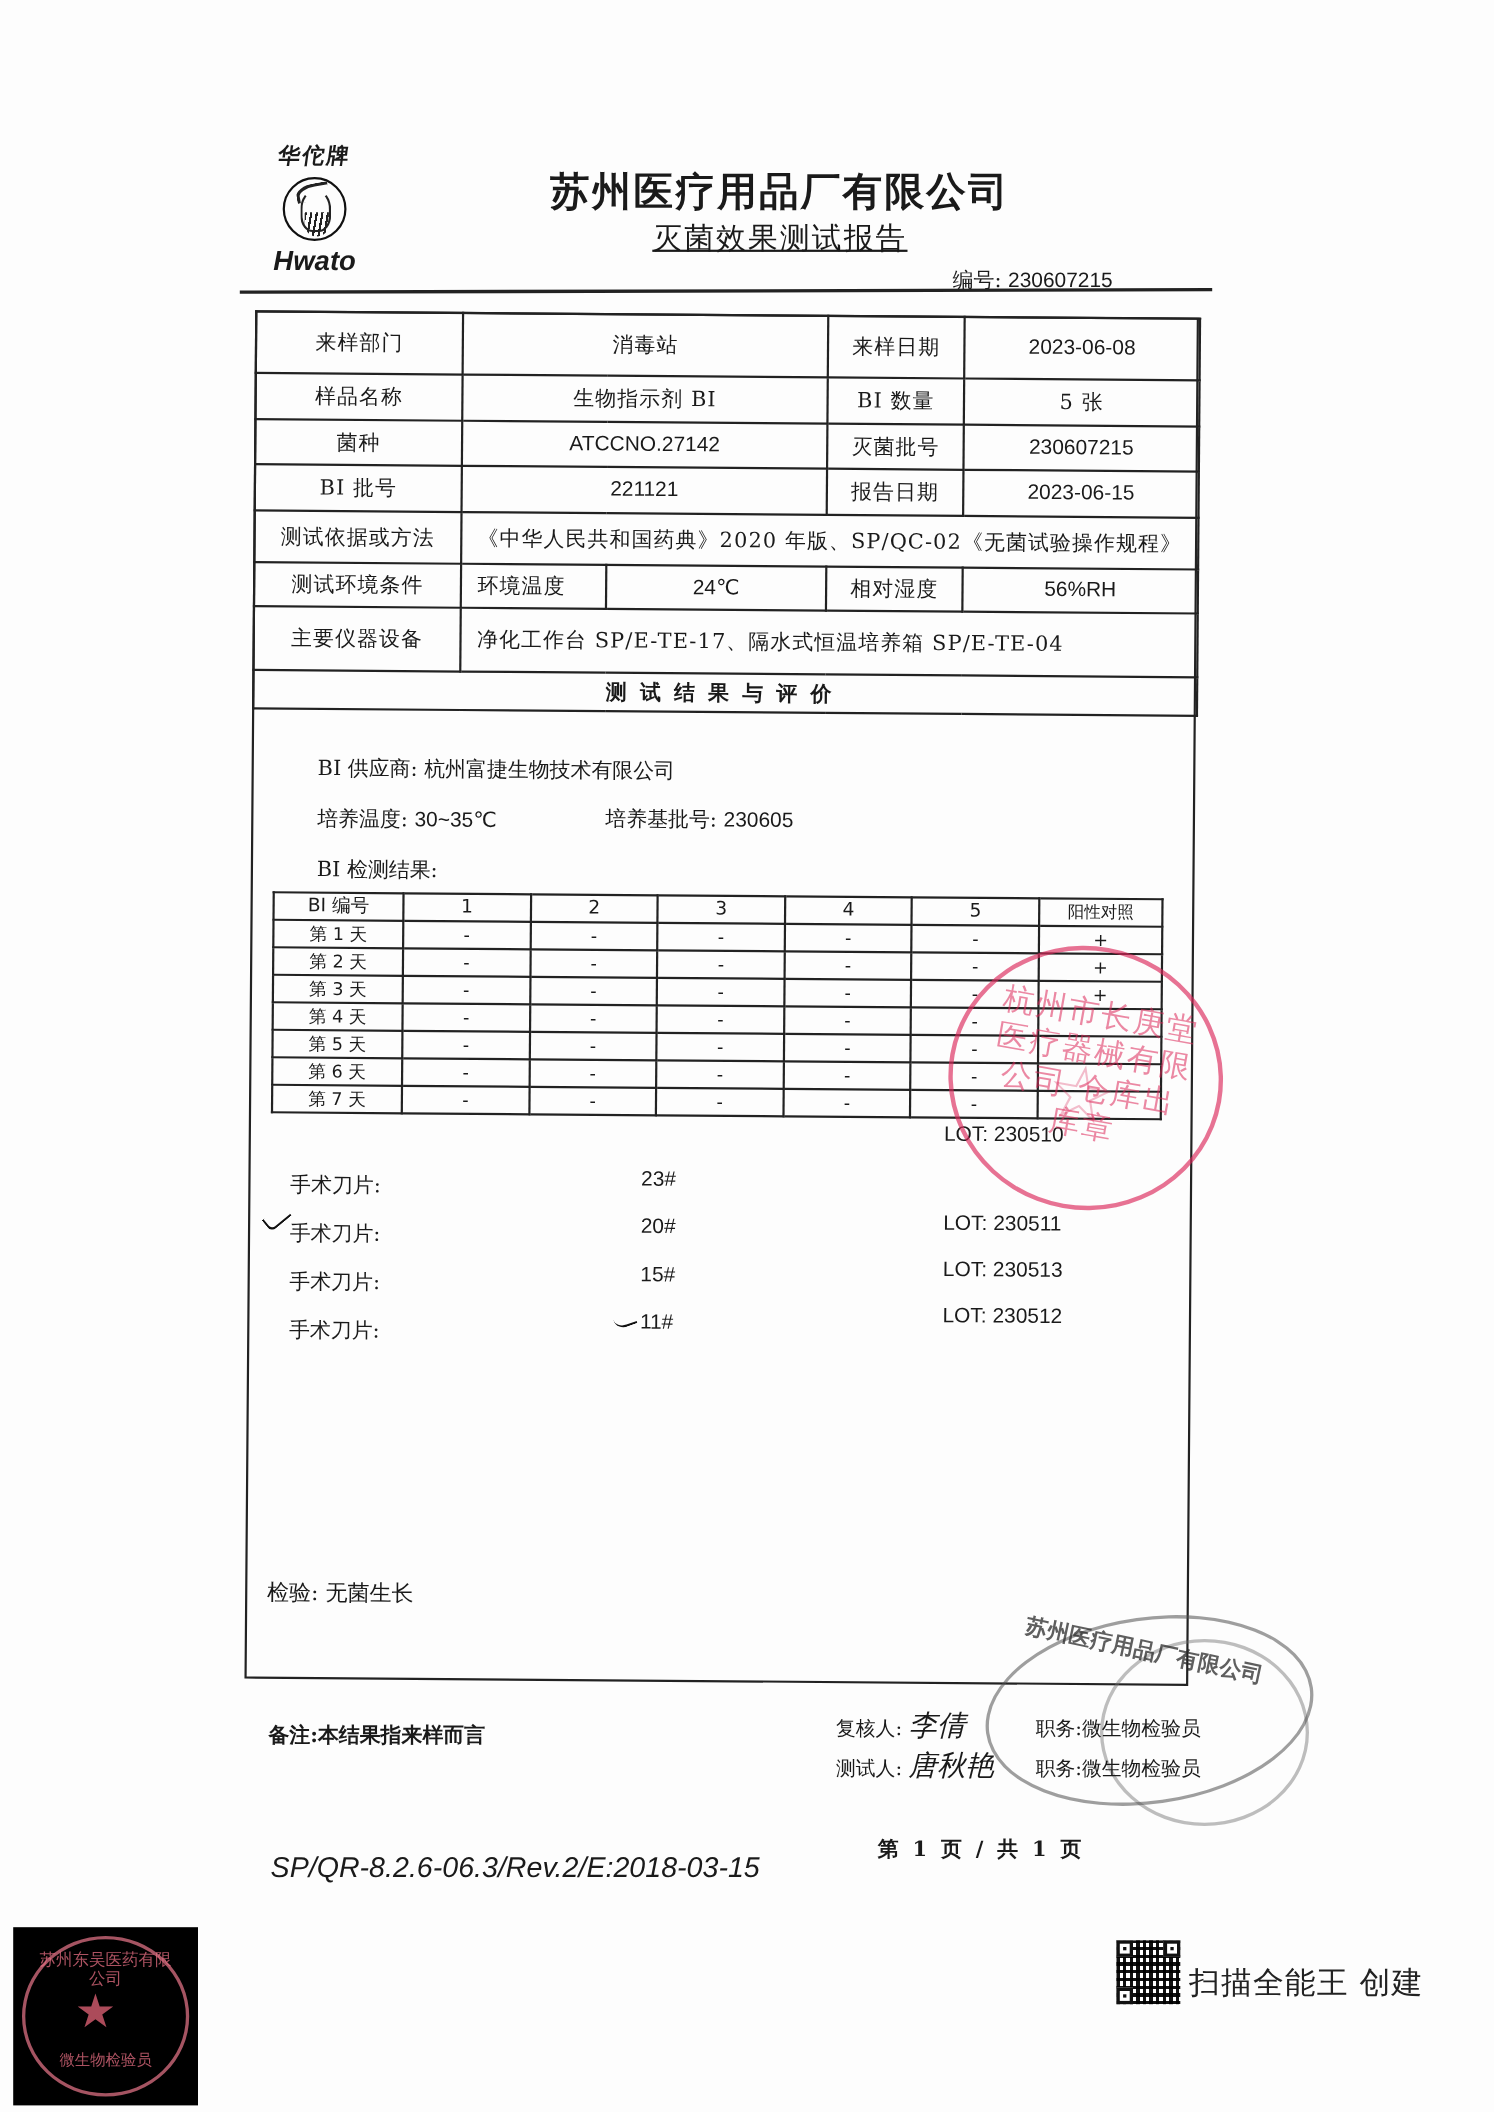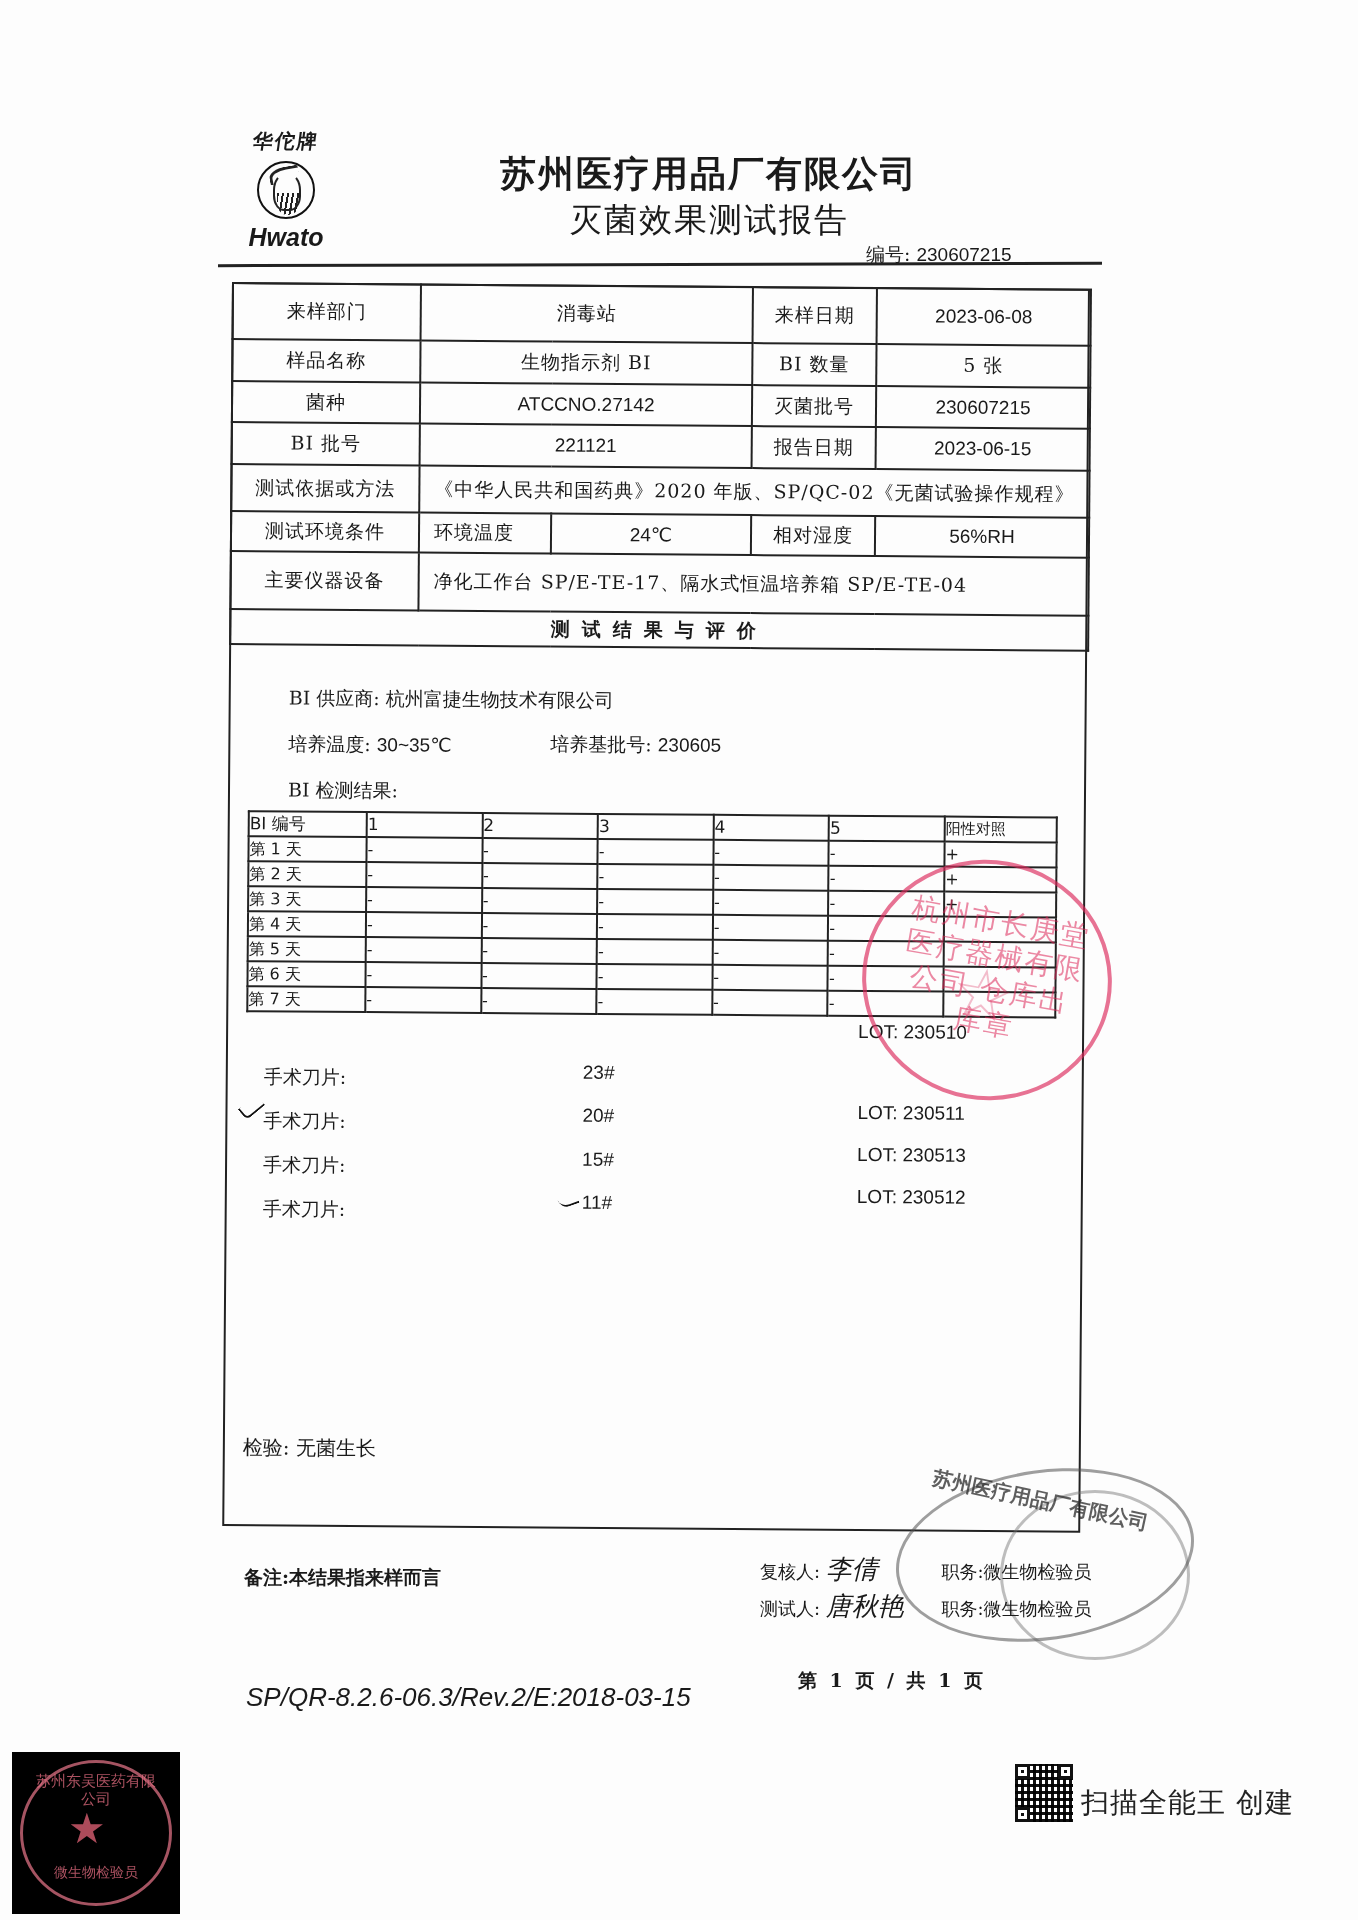--- a/index.html
+++ b/index.html
@@ -13,37 +13,37 @@
   .logo { left: 238px; top: 128px; width: 96px; text-align: center; }
   .logo-cn { font-size: 20px; font-weight: bold; letter-spacing: 2px; font-family: "DejaVu Serif", serif; transform: skewX(-8deg); }
   .logo-circle { width: 58px; height: 58px; border: 2.5px solid #111; border-radius: 50%; margin: 6px auto 4px; position: relative; overflow: hidden; }
   .logo-circle .face { position: absolute; left: 14px; top: 10px; width: 28px; height: 38px; border-radius: 45% 45% 40% 40%; border: 2px solid #222; border-top-color: transparent; }
   .logo-circle .beard { position: absolute; left: 18px; top: 30px; width: 22px; height: 22px; background: repeating-linear-gradient(100deg, #222 0 2px, transparent 2px 5px); border-radius: 0 0 50% 50%; }
   .logo-circle .hair { position: absolute; left: 10px; top: 4px; width: 30px; height: 16px; border-top: 3px solid #222; border-left: 3px solid #222; border-radius: 60% 10% 0 0; transform: rotate(-10deg); }
   .logo-en { font-size: 25px; font-weight: bold; font-style: italic; font-family: "Liberation Sans", sans-serif; letter-spacing: 0px; }
 
   .title { left: 0; width: 1358px; text-align: center; }
   .title1 { top: 150px; font-size: 36px; font-weight: bold; padding-left: 60px; letter-spacing: 2px; }
-  .title2 { top: 198px; font-size: 33px; padding-left: 60px; letter-spacing: 2px; }
+  .title2 { top: 198px; font-size: 27px; padding-left: 60px; letter-spacing: 2px; text-decoration: underline; }
   .docno { left: 866px; top: 242px; font-size: 19px; }
   .hrule { left: 218px; top: 263px; width: 884px; height: 3px; background: #222; transform: rotate(-0.15deg); }
 
   
   .frame { left: 232px; top: 282px; width: 858px; height: 1244px; border: 2px solid #222; transform: rotate(0.45deg); transform-origin: 0 0; }
   .info-table { position: absolute; left: -2px; top: -2px; width: 858px; border-collapse: collapse; table-layout: fixed; }
   .info-table td { border: 2px solid #222; text-align: center; vertical-align: middle; font-size: 19px; }
   .info-table td.lbl { font-family: "DejaVu Serif", "Liberation Serif", serif; letter-spacing: 1px; }
   .info-table td.left { text-align: left; padding-left: 14px; }
   .info-table .sec-head td { font-weight: bold; letter-spacing: 12px; font-size: 19px; }
 
   .content { position: absolute; left: 0; top: 361px; width: 854px; }
   .line-text { position: absolute; font-size: 19px; white-space: nowrap; }
 
   .bi-table { position: absolute; left: 18px; top: 450px; width: 810px; border-collapse: collapse; table-layout: fixed; }
-  .bi-table td { border: 2px solid #222; height: 25px; text-align: left; font-size: 16px; padding: 0; line-height: 21px; }
+  .bi-table td { border: 2px solid #222; height: 25px; text-align: center; font-size: 16px; padding: 0; line-height: 21px; }
   .bi-table td.first { width: 118px; }
   .bi-table .hd td { font-size: 17px; }
   .bi-table .hd td.pc { font-size: 15px; }
 
   .blade-row { position: absolute; font-size: 19px; white-space: nowrap; }
   .check { position: absolute; width: 24px; height: 14px; border-left: 2px solid #111; border-bottom: 2px solid #111; transform: rotate(-40deg); border-radius: 0 0 0 6px; }
 
   .result-line { position: absolute; left: 18px; top: 1063px; font-size: 20px; font-family: "DejaVu Serif", serif; }
 
   .remark { left: 244px; top: 1565px; font-size: 19px; font-weight: bold; font-family: "DejaVu Serif", serif; }

